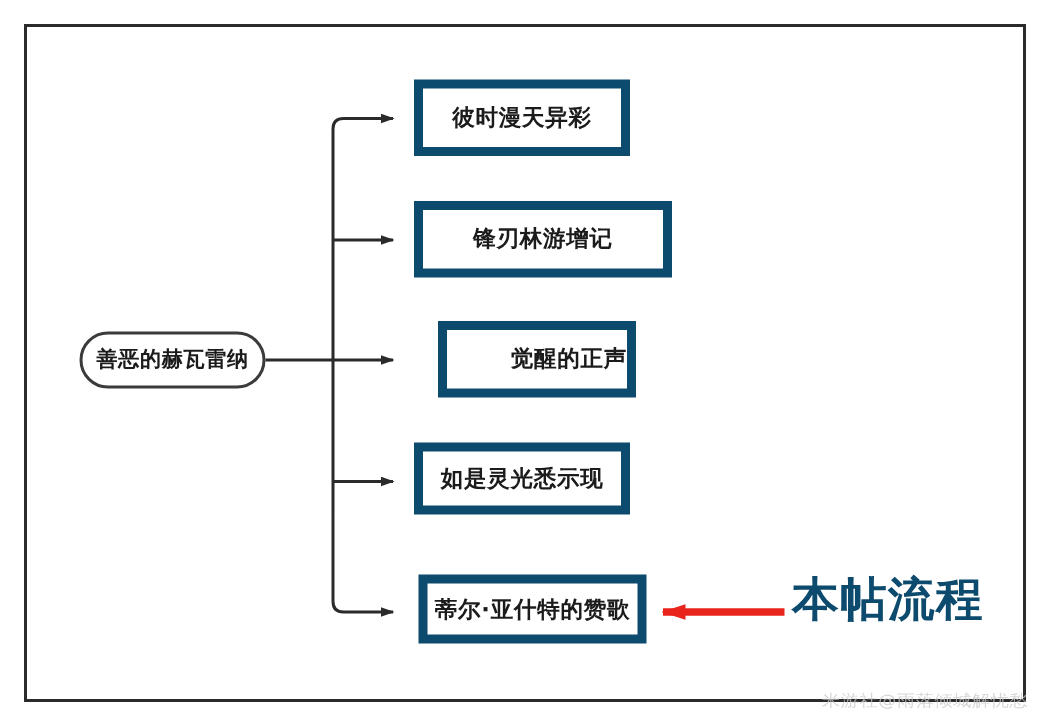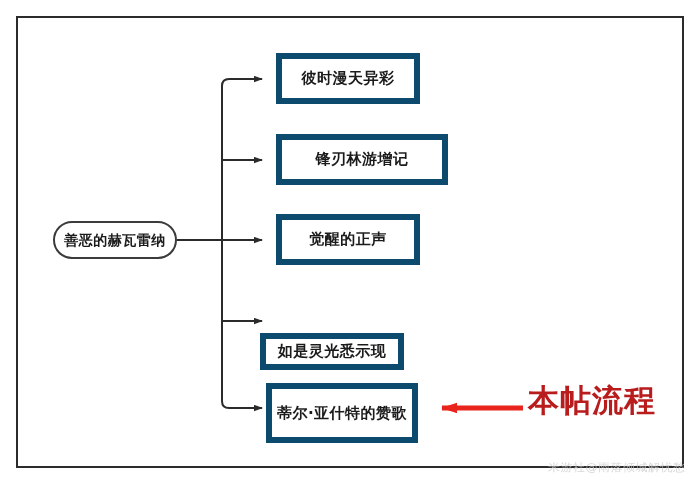--- a/index.html
+++ b/index.html
@@ -84,21 +84,21 @@
     white-space: nowrap;
   }
 
   
   .annotation-text {
     position: absolute;
     left: 528px;
     top: 385px;
     font-size: 31px;
     font-weight: bold;
-    color: #b91c1c;
+    color: #0c4a6e;
     letter-spacing: 1px;
     line-height: 1;
     white-space: nowrap;
   }
 
   
   .watermark {
     position: absolute;
     left: 548px;
     top: 459px;
@@ -143,29 +143,29 @@
   </div>
 
   <div class="leaf-node" style="left:276px; top:53px; width:144px; height:51px;">
     <span class="leaf-label">彼时漫天异彩</span>
   </div>
 
   <div class="leaf-node" style="left:276px; top:134px; width:172px; height:51px;">
     <span class="leaf-label">锋刃林游增记</span>
   </div>
 
-  <div class="leaf-node" style="left:276px; top:214px; width:144px; height:51px;">
+  <div class="leaf-node" style="left:292px; top:214px; width:132px; height:51px;justify-content:flex-end;">
     <span class="leaf-label">觉醒的正声</span>
   </div>
 
-  <div class="leaf-node" style="left:260px; top:295px; width:144px; height:37px;margin-top:38px;">
+  <div class="leaf-node" style="left:276px; top:295px; width:144px; height:48px;">
     <span class="leaf-label">如是灵光悉示现</span>
   </div>
 
-  <div class="leaf-node" style="left:266px; top:383px; width:152px; height:60px;">
+  <div class="leaf-node" style="left:279px; top:383px; width:152px; height:46px;">
     <span class="leaf-label">蒂尔·亚什特的赞歌</span>
   </div>
 
   <div class="annotation-text">本帖流程</div>
 
   <div class="watermark">米游社@雨落倾城解忧愁</div>
 
 </div>
 
 </body></html>

